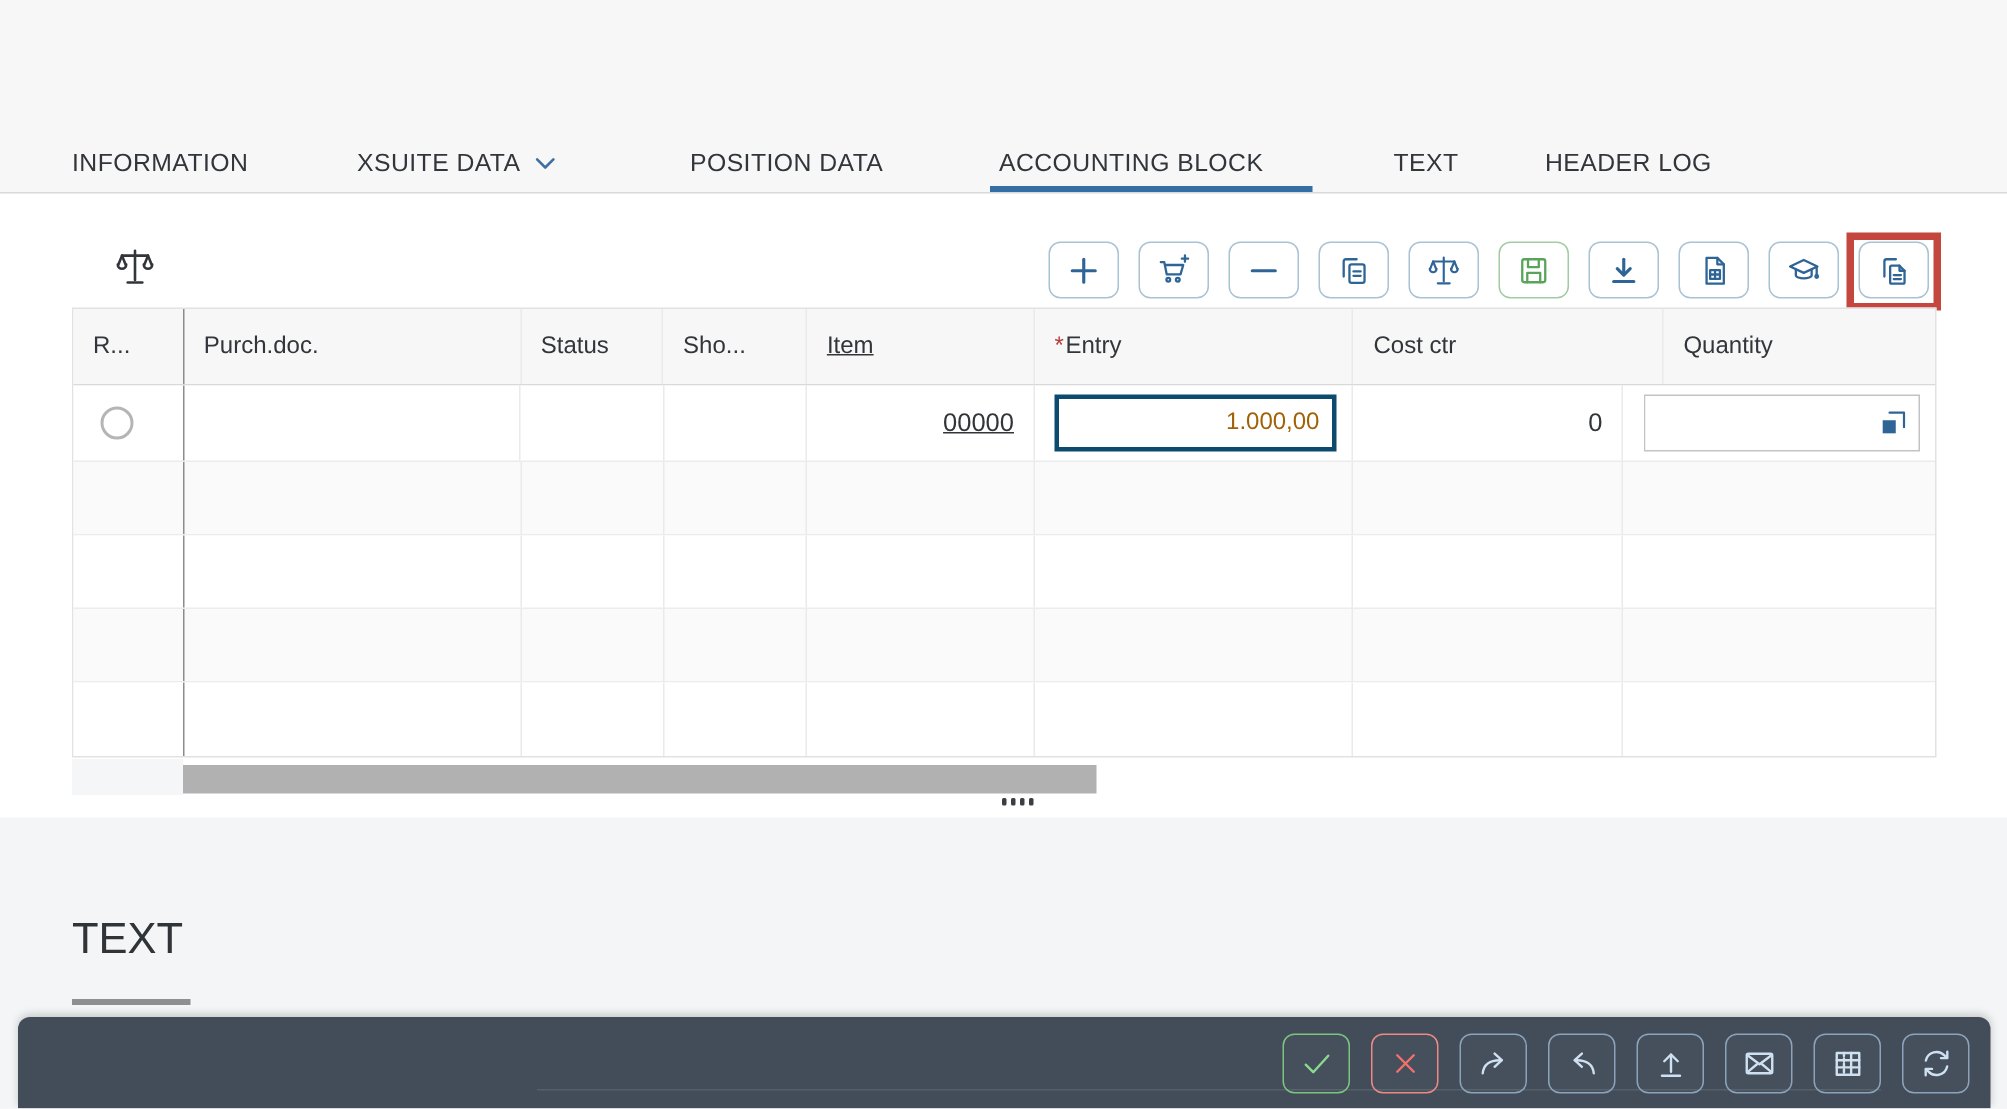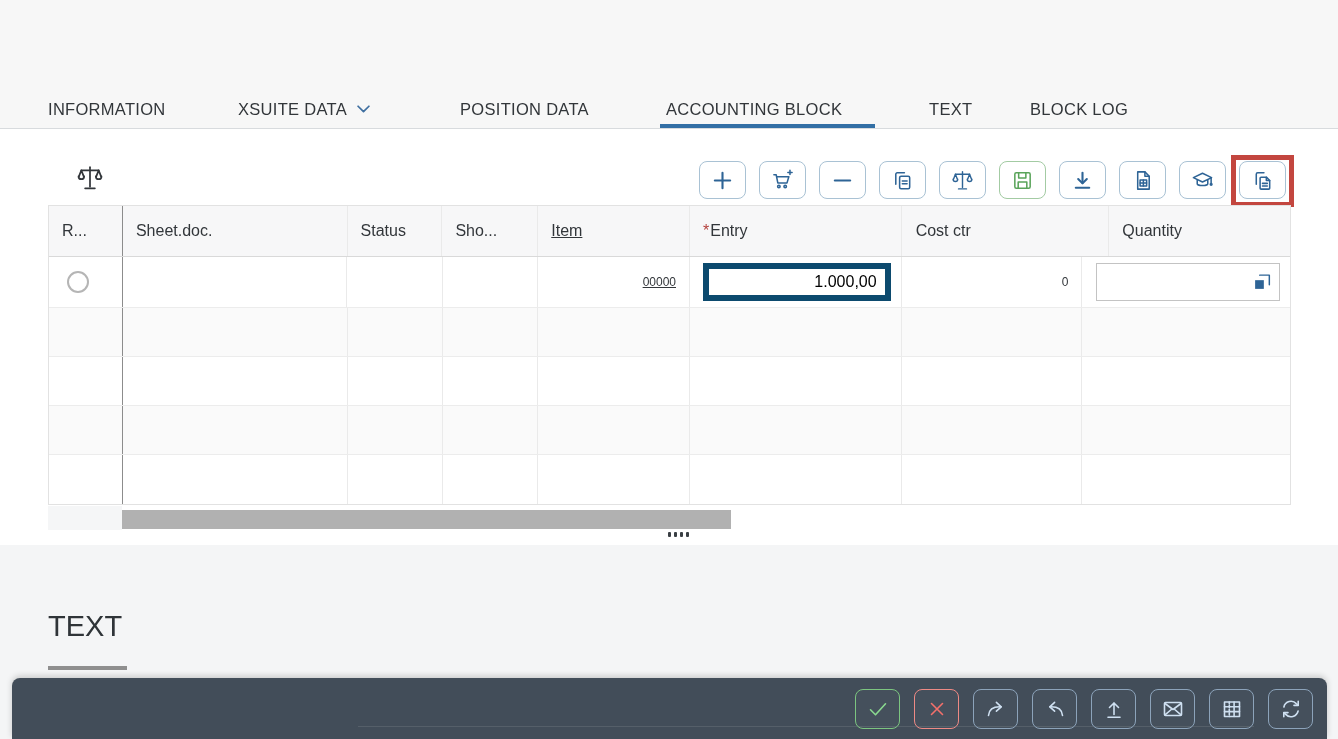--- a/index.html
+++ b/index.html
@@ -28,24 +28,24 @@
   .trow { display:flex; height:49px; border-bottom:1px solid #ececec; background:#fff; }
   .trow.head { height:51px; background:#f7f7f8; border-bottom:1px solid #d9d9d9; font-size:16px; }
   .trow.data { height:51px; }
   .trow.z { background:#fafafa; }
   .trow:last-child { border-bottom:none; }
   .cell { height:100%; border-right:1px solid #eaeaea; padding:0 13px; display:flex; align-items:center; overflow:hidden; }
   .cell:last-child { border-right:none; }
   .c1 { width:74px; border-right:1px solid #8c8c8c; }
   .c2 { width:225px; } .c3 { width:96px; } .c4 { width:95px; } .c5 { width:152px;text-decoration:underline; }
   .c6 { width:212px; } .c7 { width:181px; } .c8 { width:208px; }
-  .num { justify-content:flex-end; font-size:12px; }
+  .num { justify-content:flex-end; font-size:17px; }
   .req { color:#b3403c; margin-right:1px; }
   .radio { width:22px; height:22px; border:2px solid #b5b5b5; border-radius:50%; background:#fff; margin-left:18px; cursor:pointer; }
-  .amt-input { width:100%; height:38px; border:6px solid #0c4a6e; background:#fff; font-family:"Liberation Sans",sans-serif; font-size:16px; text-align:right; padding:0 8px; color:#000000; }
+  .amt-input { width:100%; height:38px; border:3px solid #0c4a6e; background:#fff; font-family:"Liberation Sans",sans-serif; font-size:16px; text-align:right; padding:0 8px; color:#a16207; }
   .cell.c6 { padding:0 10px 0 13px; }
   .cc-wrap { width:100%; height:38px; border:1px solid #c3c3c3; background:#fff; display:flex; align-items:center; }
   .cc-input { flex:1; min-width:0; border:none; outline:none; height:100%; font-family:"Liberation Sans",sans-serif; font-size:16px; padding:0 4px 0 8px; }
   .vh-icon { width:22px; height:22px; margin-right:6px; color:#2e6496; cursor:pointer; flex:none; }
   .cell.c8 { padding:0 10px 0 14px; }
 
   
   .hscroll { position:absolute; left:48px; top:506px; width:1243px; height:24px; background:#ffffff; }
   .hscroll .fixed { position:absolute; left:0; top:0; width:74px; height:24px; background:#f5f6f7; }
   .hscroll .thumb { position:absolute; left:74px; top:4px; width:609px; height:19px; background:#b1b1b1; cursor:pointer; }
@@ -88,21 +88,21 @@
     <div class="tab" style="left:666px">
         <span>ACCOUNTING BLOCK</span>
       </div>
     <div class="tab" style="left:460px">
         <span>POSITION DATA</span>
       </div>
     <div class="tab" style="left:929px">
         <span>TEXT</span>
       </div>
     <div class="tab" style="left:1030px">
-        <span>BLOCK LOG</span>
+        <span>HEADER LOG</span>
       </div>
     <div class="tab-underline"></div>
   </div>
 
   <div class="balance-wrap">
     <svg class="ic" viewBox="0 0 24 26">
       <path d="M12 3v18"></path>
         <path d="M7.5 22.5h9"></path>
         <path d="M4 6h16"></path>
       <path d="M4 6L1.8 11.5M4 6l2.2 5.5"></path>
@@ -187,21 +187,21 @@
         <path d="M16 8.5V12h3.5"></path>
           <path d="M12 15h5M12 17.8h5"></path>
       </svg>
     </div>
   </div>
   <div class="highlight-box"></div>
 
   <div class="acct-table">
     <div class="trow head">
       <div class="cell c1">R...</div>
-      <div class="cell c2">Sheet.doc.</div>
+      <div class="cell c2">Purch.doc.</div>
       <div class="cell c4">Status</div>
       <div class="cell c3">Sho...</div>
       <div class="cell c5">Item</div>
       <div class="cell c6" style="padding-left:13px">
         <span class="req">*</span>
         <span>Entry</span>
       </div>
       <div class="cell c8" style="padding-left:14px">Cost ctr</div>
       <div class="cell c7">Quantity</div>
     </div>

